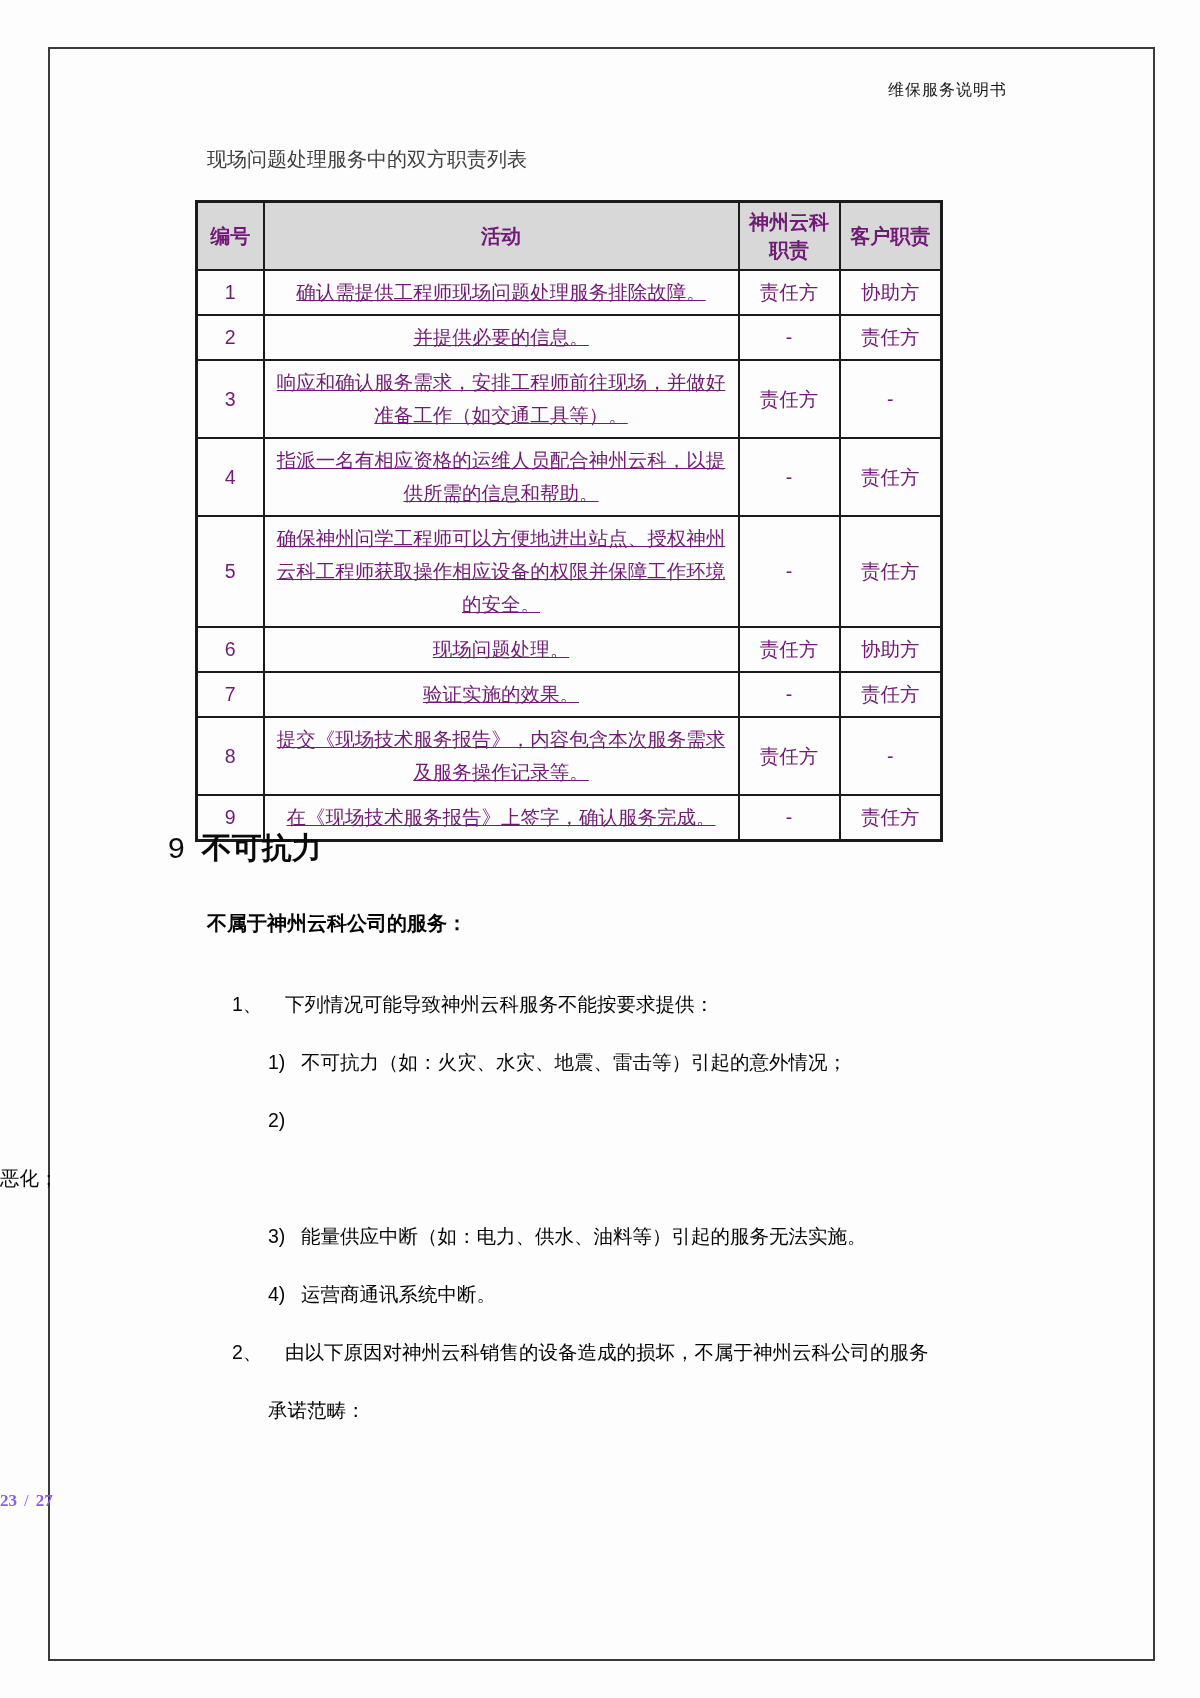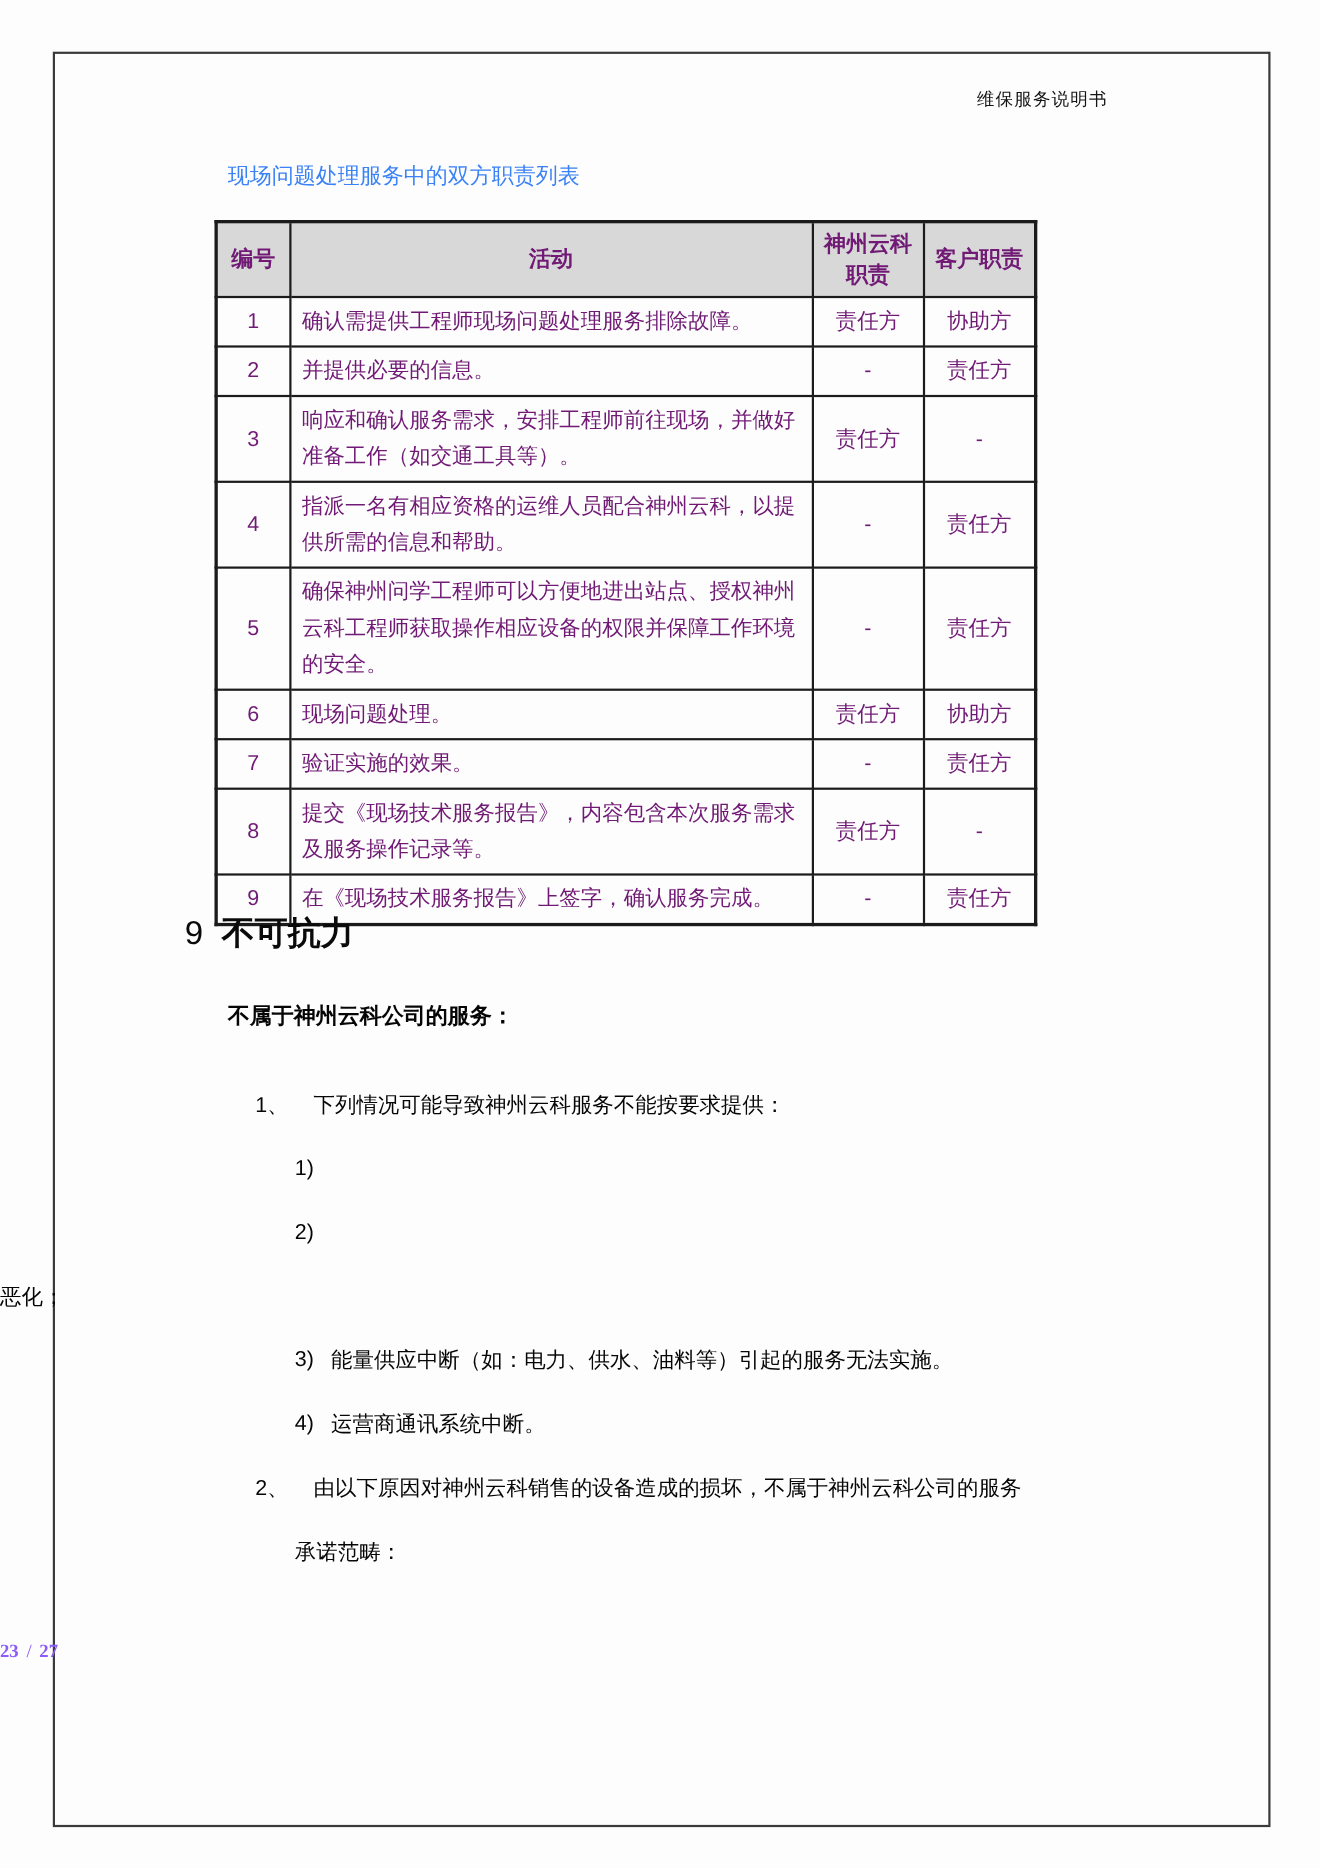--- a/index.html
+++ b/index.html
@@ -13,36 +13,36 @@
     position:absolute; left:48px; top:47px; width:1103px; height:1610px;
     border:2px solid #3a3a3a; background:transparent;
   }
   .doc-header {
     position:absolute; left:888px; top:80px;
     font-family:"Liberation Serif","DejaVu Serif",serif;
     font-size:16px; letter-spacing:1px; color:#141414;
   }
   .table-caption {
     position:absolute; left:207px; top:146px;
-    font-size:20px; color:#3b82f6;
+    font-size:20px; color:#404040;
   }
   table.duty {
     position:absolute; left:195px; top:200px; width:745px;
     border-collapse:collapse; table-layout:fixed;
     font-size:19.5px; color:#701a75;
     border:3px solid #1b1b1b;
   }
   table.duty th, table.duty td { border:2px solid #1b1b1b; }
   table.duty thead th {
     background:#d8d8d8; font-weight:700; text-align:center;
     font-size:20px; line-height:28px; padding:5px 4px;
   }
   table.duty td { padding:5px 10px; line-height:33px; vertical-align:middle; }
   td.cell-no, td.cell-yunke, td.cell-customer { text-align:center; }
-  td.cell-activity { text-align:left; padding-left:13px; padding-right:8px; }
+  td.cell-activity { text-align:center; padding-left:13px; padding-right:8px;text-decoration:underline; }
   .section-heading {
     position:absolute; left:168px; top:828px;
     font-size:30px; font-weight:700; color:#0a0a0a;
   }
   .section-heading .sec-num { font-weight:500; margin-right:17px; }
   .disclaimer-intro {
     position:absolute; left:207px; top:910px;
     font-size:20px; font-weight:700; color:#050505;
   }
   .disclaimer-list { position:absolute; left:0; top:975px; width:1040px; }
@@ -149,20 +149,21 @@
 
 <div class="disclaimer-intro">不属于神州云科公司的服务：</div>
 
 <div class="disclaimer-list">
     <div class="list-line item">
       <span class="marker">1、</span>
       <span class="line-text">下列情况可能导致神州云科服务不能按要求提供：</span>
     </div>
     <div class="list-line sub">
       <span class="marker">1)</span>
+      <span class="line-text">不可抗力（如：火灾、水灾、地震、雷击等）引起的意外情况；</span>
     </div>
     <div class="list-line sub">
       <span class="marker">2)</span>
     </div>
     <div class="list-line cont_sub">
       <span class="line-text">恶化；</span>
     </div>
     <div class="list-line sub">
       <span class="marker">3)</span>
       <span class="line-text">能量供应中断（如：电力、供水、油料等）引起的服务无法实施。</span>

